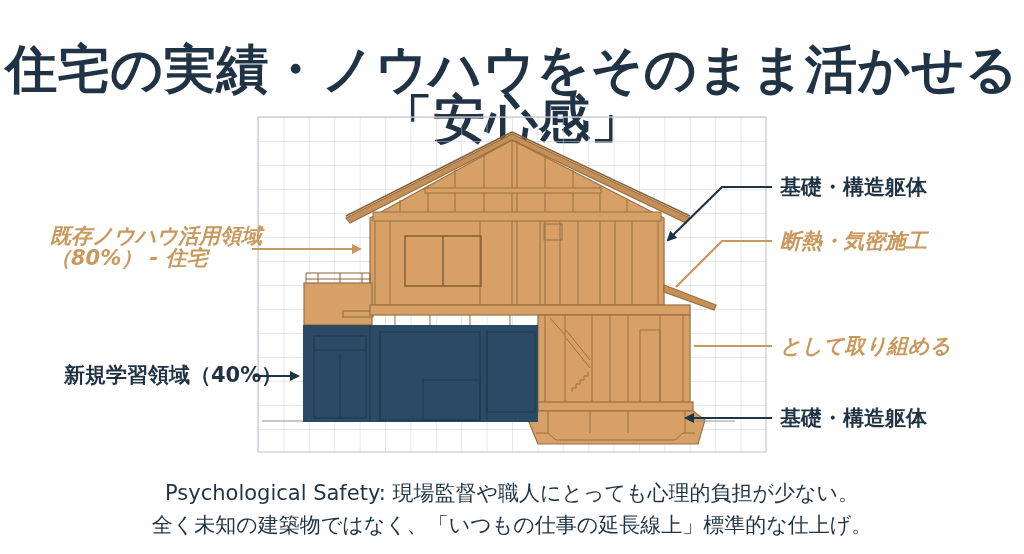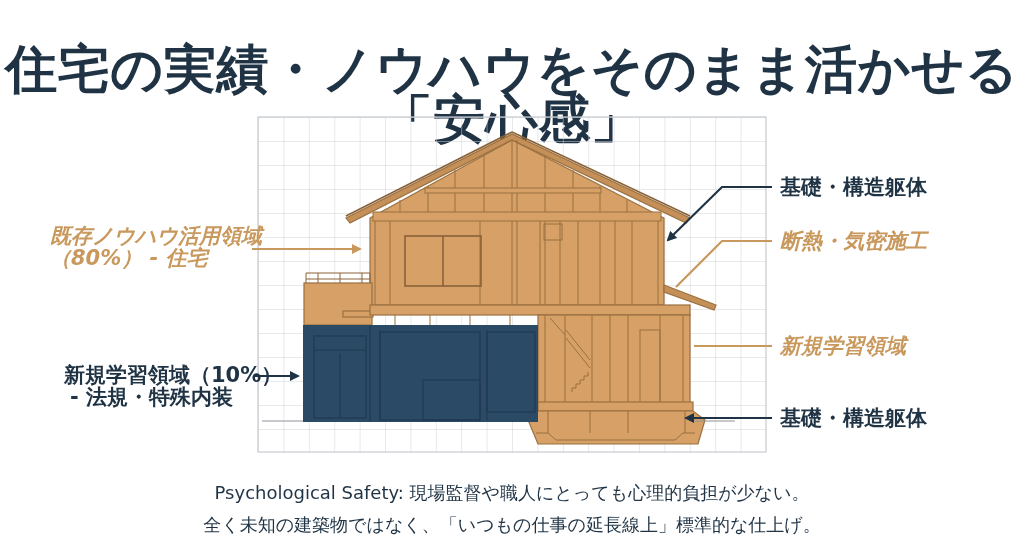--- a/index.html
+++ b/index.html
@@ -20,21 +20,21 @@
     position: absolute; left: 0; top: 0; width: 1024px; height: 554px;
   }
   .label {
     position: absolute; font-weight: bold; font-size: 21px; line-height: 22px;
     white-space: nowrap;
   }
   .label.tan { color: #c9985d; font-style: italic; }
   .label.navy { color: #1f3345; }
   .footer {
     position: absolute; left: 0; width: 1024px; text-align: center;
-    font-size: 18px; color: #1f3345; line-height: 30px;
+    font-size: 21px; color: #1f3345; line-height: 30px;
   }
 </style>
 </head>
 <body>
 
 <div class="title">住宅の実績・ノウハウをそのまま活かせる「安心感」</div>
 
 <svg class="diagram" width="1024" height="554" viewBox="0 0 1024 554">
   <defs>
     <pattern id="grid" x="258" y="117" width="25.4" height="24" patternUnits="userSpaceOnUse">
@@ -174,23 +174,22 @@
     <line x1="772" y1="346" x2="694" y2="346" stroke="#c9985d"></line>
     <line x1="772" y1="418" x2="686" y2="418" stroke="#1f3345" marker-end="url(#arrowNavy)"></line>
   </g>
 </svg>
 
 <div class="label tan" style="left:50px; top:225px;">
   <div>既存ノウハウ活用領域</div>
   <div>（80%） - 住宅</div>
 </div>
 <div class="label navy" style="left:64px; top:364px;">
-  <div>新規学習領域（10%）</div>
-  <div style="padding-left:6px;">- 法規・特殊内装</div>
+  <div>新規学習領域（40%）</div>
 </div>
 
 <div class="label navy" style="left:780px; top:176px;">基礎・構造躯体</div>
 <div class="label tan" style="left:780px; top:230px;">断熱・気密施工</div>
-<div class="label tan" style="left:780px; top:335px;">新規学習領域</div>
+<div class="label tan" style="left:780px; top:335px;">として取り組める</div>
 <div class="label navy" style="left:780px; top:407px;">基礎・構造躯体</div>
 
 <div class="footer" style="top:478px;">Psychological Safety: 現場監督や職人にとっても心理的負担が少ない。</div>
 <div class="footer" style="top:510px;">全く未知の建築物ではなく、「いつもの仕事の延長線上」標準的な仕上げ。</div>
 
 </body></html>

